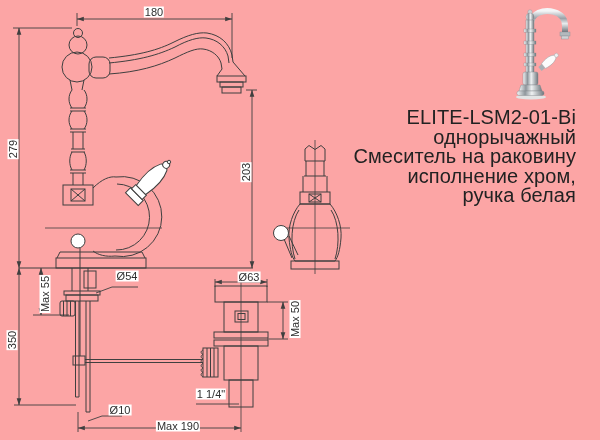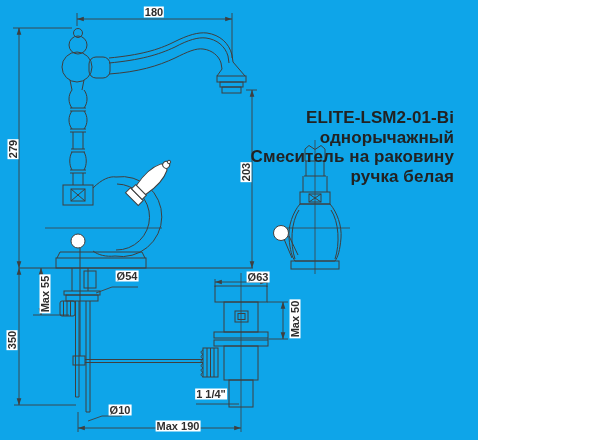--- a/index.html
+++ b/index.html
@@ -1,29 +1,28 @@
 <!DOCTYPE html>
 <html><head>
 <meta charset="utf-8">
 <style>
   html,body{margin:0;padding:0;background:#fff;}
   #canvas{
-    position:relative;width:478px;height:440px;background:#0ea5e9;overflow:hidden;
+    position:relative;width:600px;height:440px;background:#fca5a5;overflow:hidden;
     font-family:"Liberation Sans", sans-serif;
-    font-weight:bold;
   }
   svg{position:absolute;left:0;top:0;}
   .dim-label{
     position:absolute;font-size:11px;color:#2e2e2e;background:#fff;
     white-space:nowrap;transform:translate(-50%,-50%);padding:0 1px;line-height:1;
   }
   .dim-label.rot{transform:translate(-50%,-50%) rotate(-90deg);}
   #info-block{
     position:absolute;right:24px;top:108px;text-align:right;
-    color:#222;font-size:17px;line-height:19.5px;letter-spacing:.1px;
+    color:#222;font-size:20px;line-height:19.5px;letter-spacing:.1px;
   }
   #info-block .model{margin-bottom:0;}
   #photo-wrap{position:absolute;left:503px;top:6px;width:84px;height:96px;}
 </style>
 </head>
 <body>
 
 <div id="canvas">
 
   <svg width="600" height="440" viewBox="0 0 600 440">
@@ -170,21 +169,21 @@
       </g>
     </g>
   </svg>
 
   <span class="dim-label" style="left:154px;top:12px;">180</span>
   <span class="dim-label rot" style="left:13px;top:149px;">279</span>
   <span class="dim-label rot" style="left:246px;top:172px;">203</span>
   <span class="dim-label rot" style="left:12px;top:340px;">350</span>
   <span class="dim-label rot" style="left:45px;top:294px;">Max 55</span>
   <span class="dim-label" style="left:127px;top:276px;">Ø54</span>
-  <span class="dim-label" style="left:258px;top:277px;">Ø63</span>
+  <span class="dim-label" style="left:249px;top:277px;">Ø63</span>
   <span class="dim-label rot" style="left:295px;top:319px;">Max 50</span>
   <span class="dim-label" style="left:120px;top:410px;">Ø10</span>
   <span class="dim-label" style="left:178px;top:426px;">Max 190</span>
   <span class="dim-label" style="left:211px;top:394px;">1 1/4"</span>
 
   <div id="photo-wrap">
     <svg width="84" height="96" viewBox="0 0 84 96">
       <defs>
         <linearGradient id="g1" x1="0" y1="0" x2="1" y2="0">
           <stop offset="0" stop-color="#f4f6f7"></stop>
@@ -218,16 +217,17 @@
         <path d="M4.5,-3 C10,-4.6 16,-4.1 19,-2 C20.5,-1 20.5,1 19,2 C16,4.1 10,4.6 4.5,3 Z" fill="#fcfcfc" stroke="#9aa0a4" stroke-width="0.5"></path>
         <circle cx="21.3" cy="0" r="2" fill="#eef0f1" stroke="#9aa0a4" stroke-width="0.4"></circle>
       </g>
     </svg>
   </div>
 
   <div id="info-block">
     <div class="model">ELITE-LSM2-01-Bi</div>
     <div>однорычажный</div>
     <div>Смеситель на раковину</div>
+    <div>исполнение хром,</div>
     <div>ручка белая</div>
   </div>
 
 </div>
 
 </body></html>

